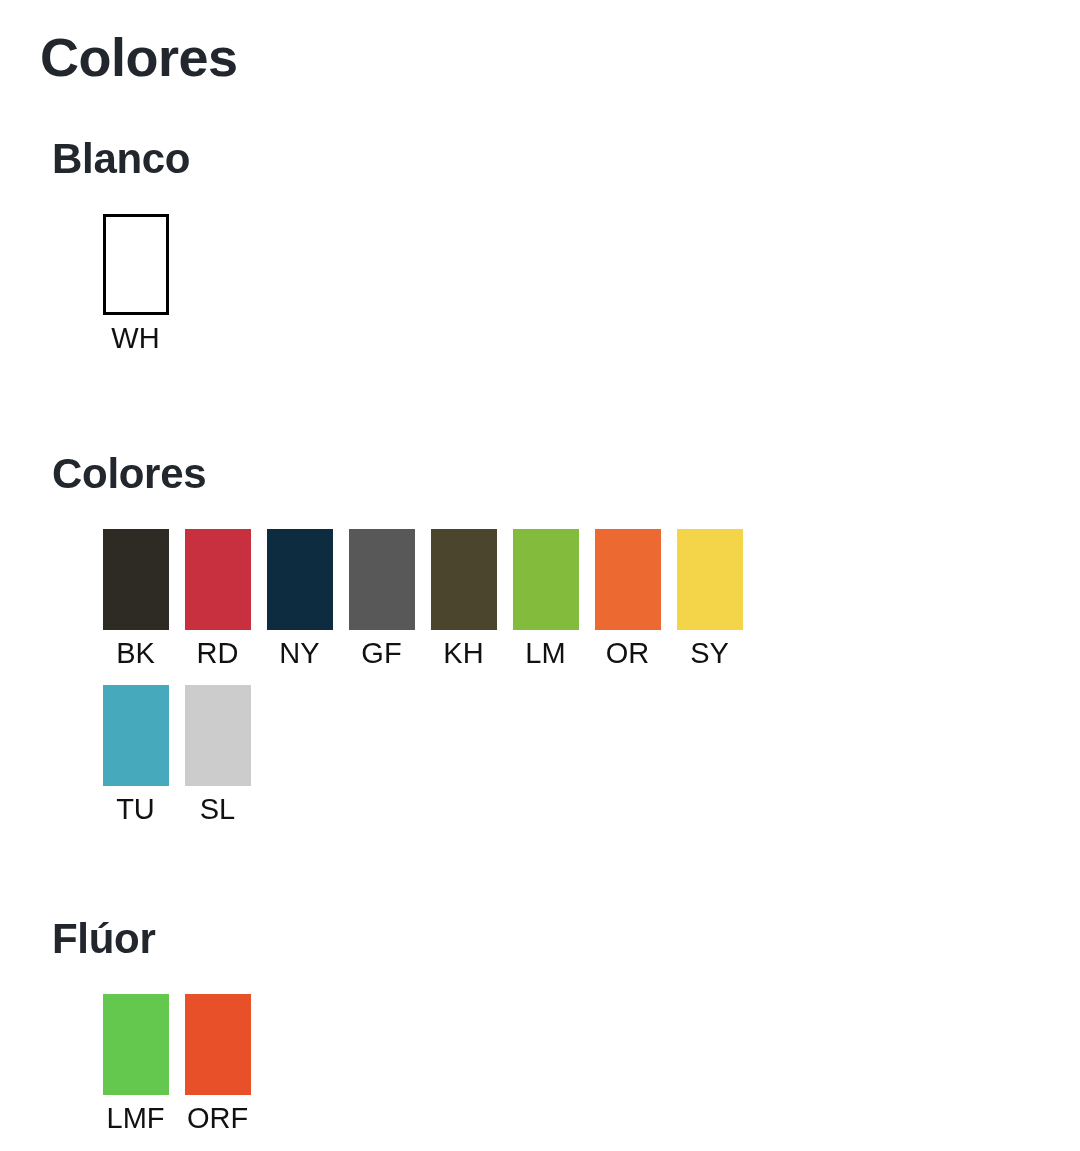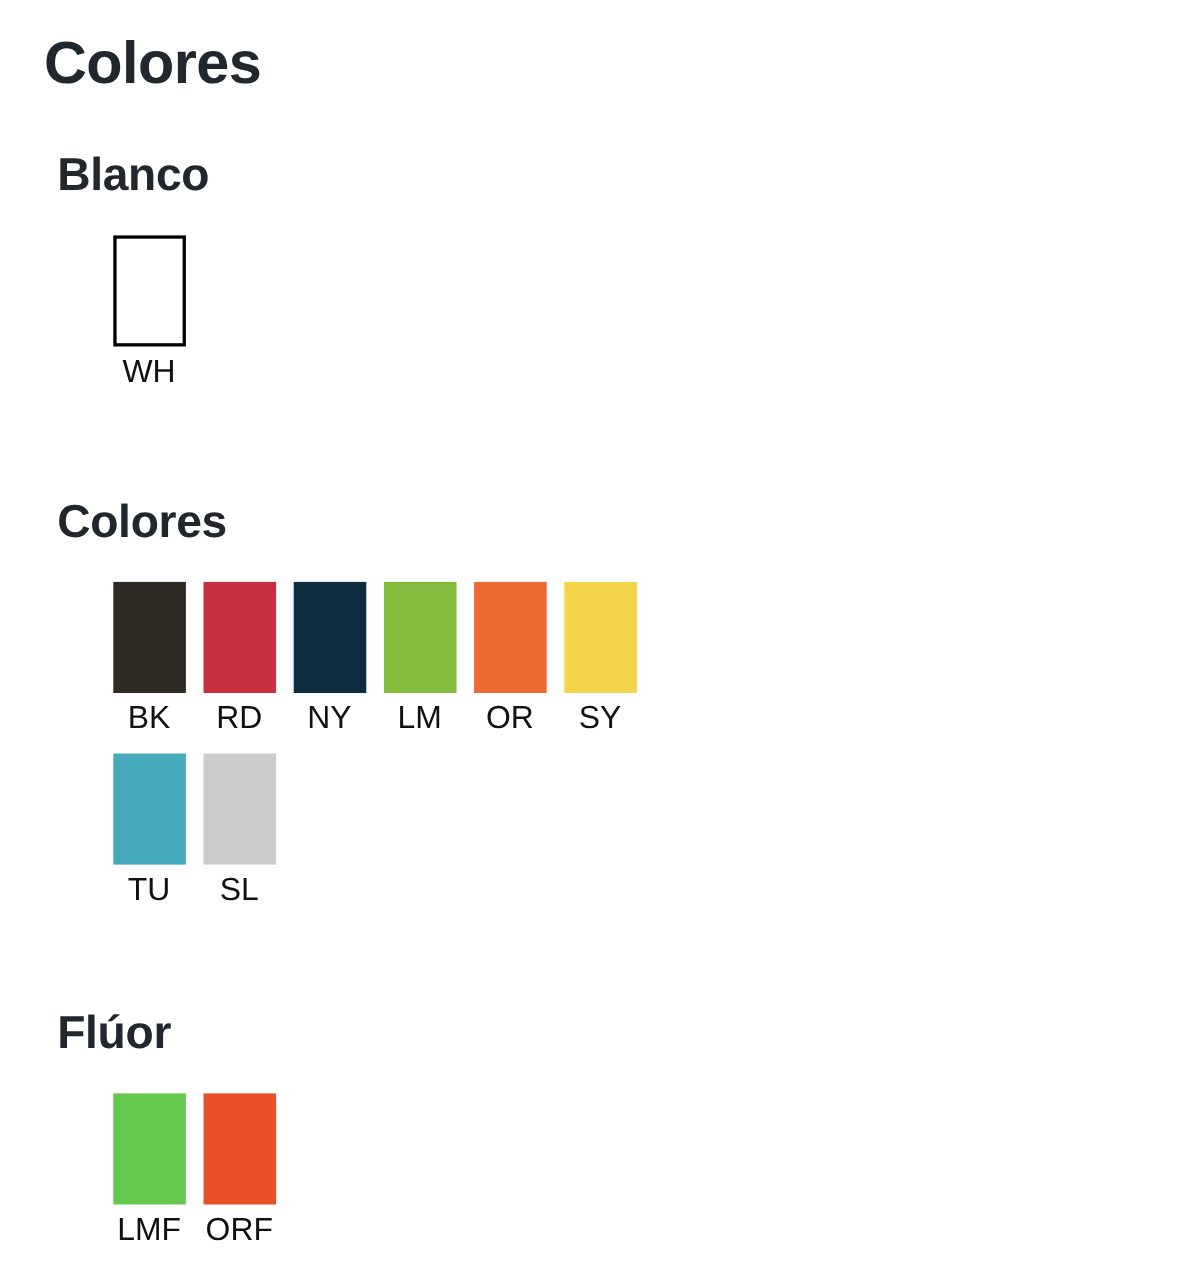--- a/index.html
+++ b/index.html
@@ -120,20 +120,28 @@
       </div>
       <div class="swatch-cell">
         <span class="swatch-chip" style="background: rgb(201, 48, 63);"></span>
         <span class="swatch-label">RD</span>
       </div>
       <div class="swatch-cell">
         <span class="swatch-chip" style="background: rgb(13, 44, 64);"></span>
         <span class="swatch-label">NY</span>
       </div>
       <div class="swatch-cell">
+        <span class="swatch-chip" style="background: rgb(88, 88, 88);"></span>
+        <span class="swatch-label">GF</span>
+      </div>
+      <div class="swatch-cell">
+        <span class="swatch-chip" style="background: rgb(75, 69, 45);"></span>
+        <span class="swatch-label">KH</span>
+      </div>
+      <div class="swatch-cell">
         <span class="swatch-chip" style="background: rgb(131, 187, 61);"></span>
         <span class="swatch-label">LM</span>
       </div>
       <div class="swatch-cell">
         <span class="swatch-chip" style="background: rgb(236, 106, 49);"></span>
         <span class="swatch-label">OR</span>
       </div>
       <div class="swatch-cell">
         <span class="swatch-chip" style="background: rgb(244, 213, 73);"></span>
         <span class="swatch-label">SY</span>

